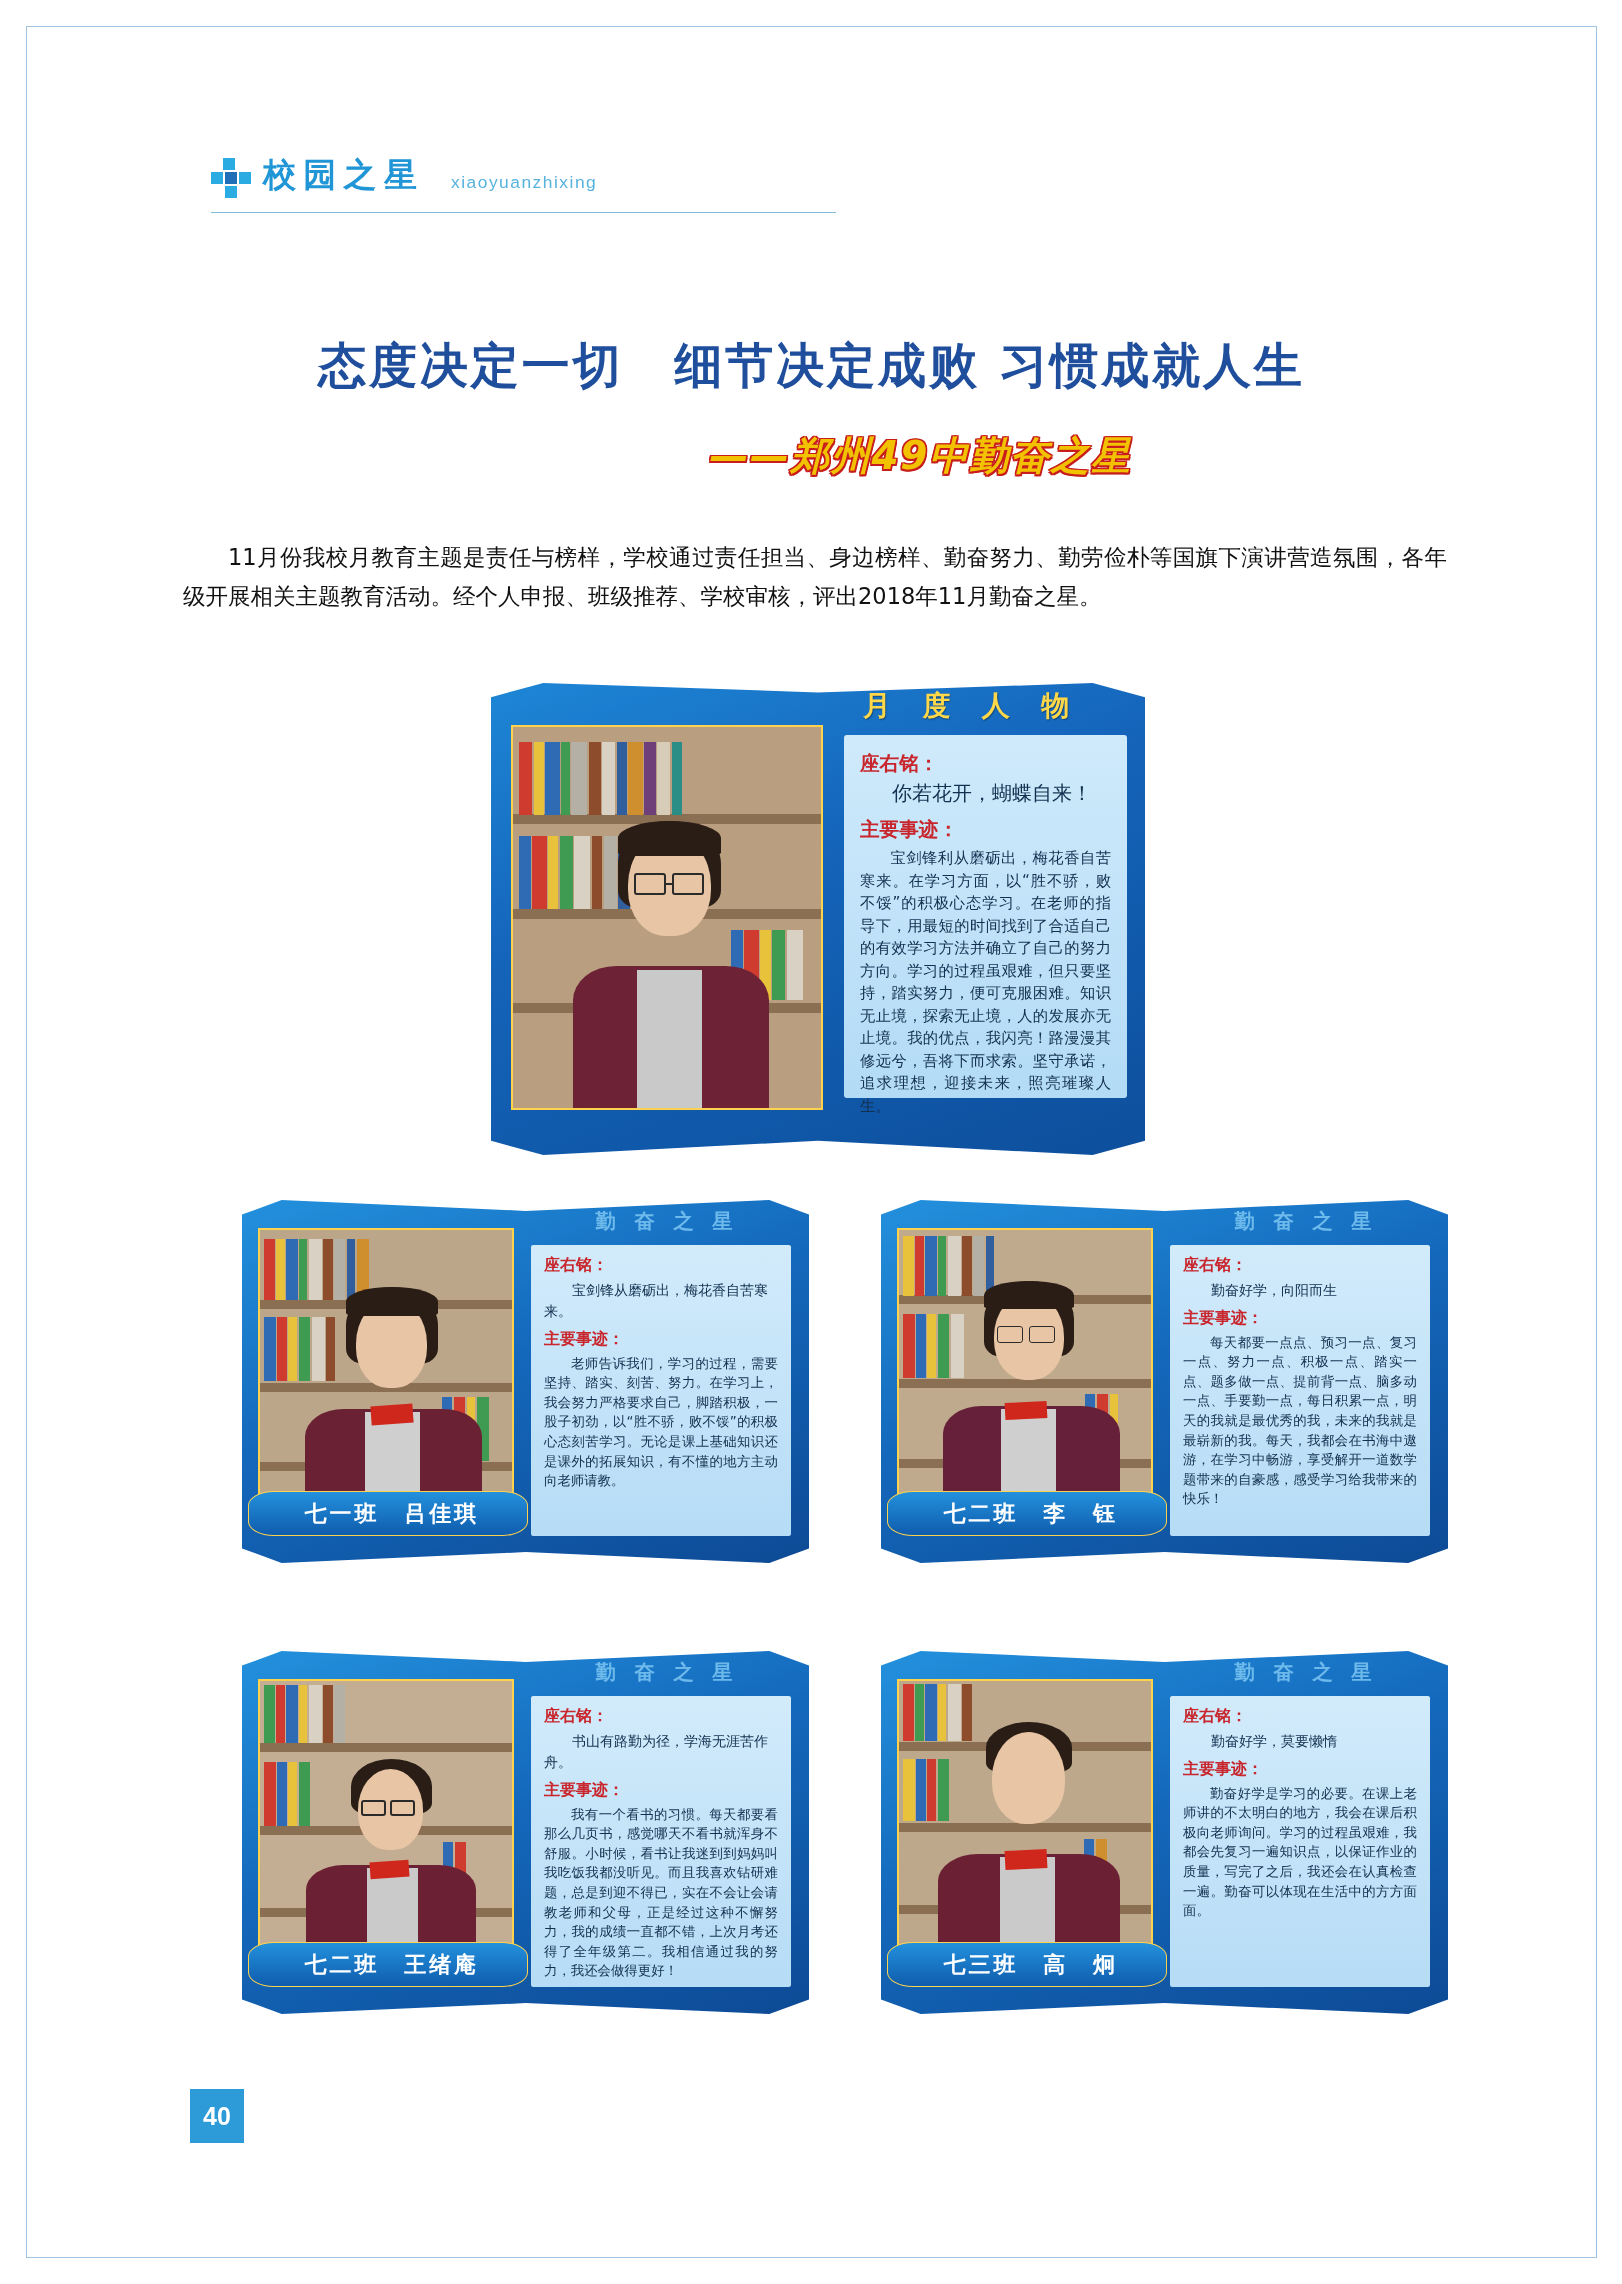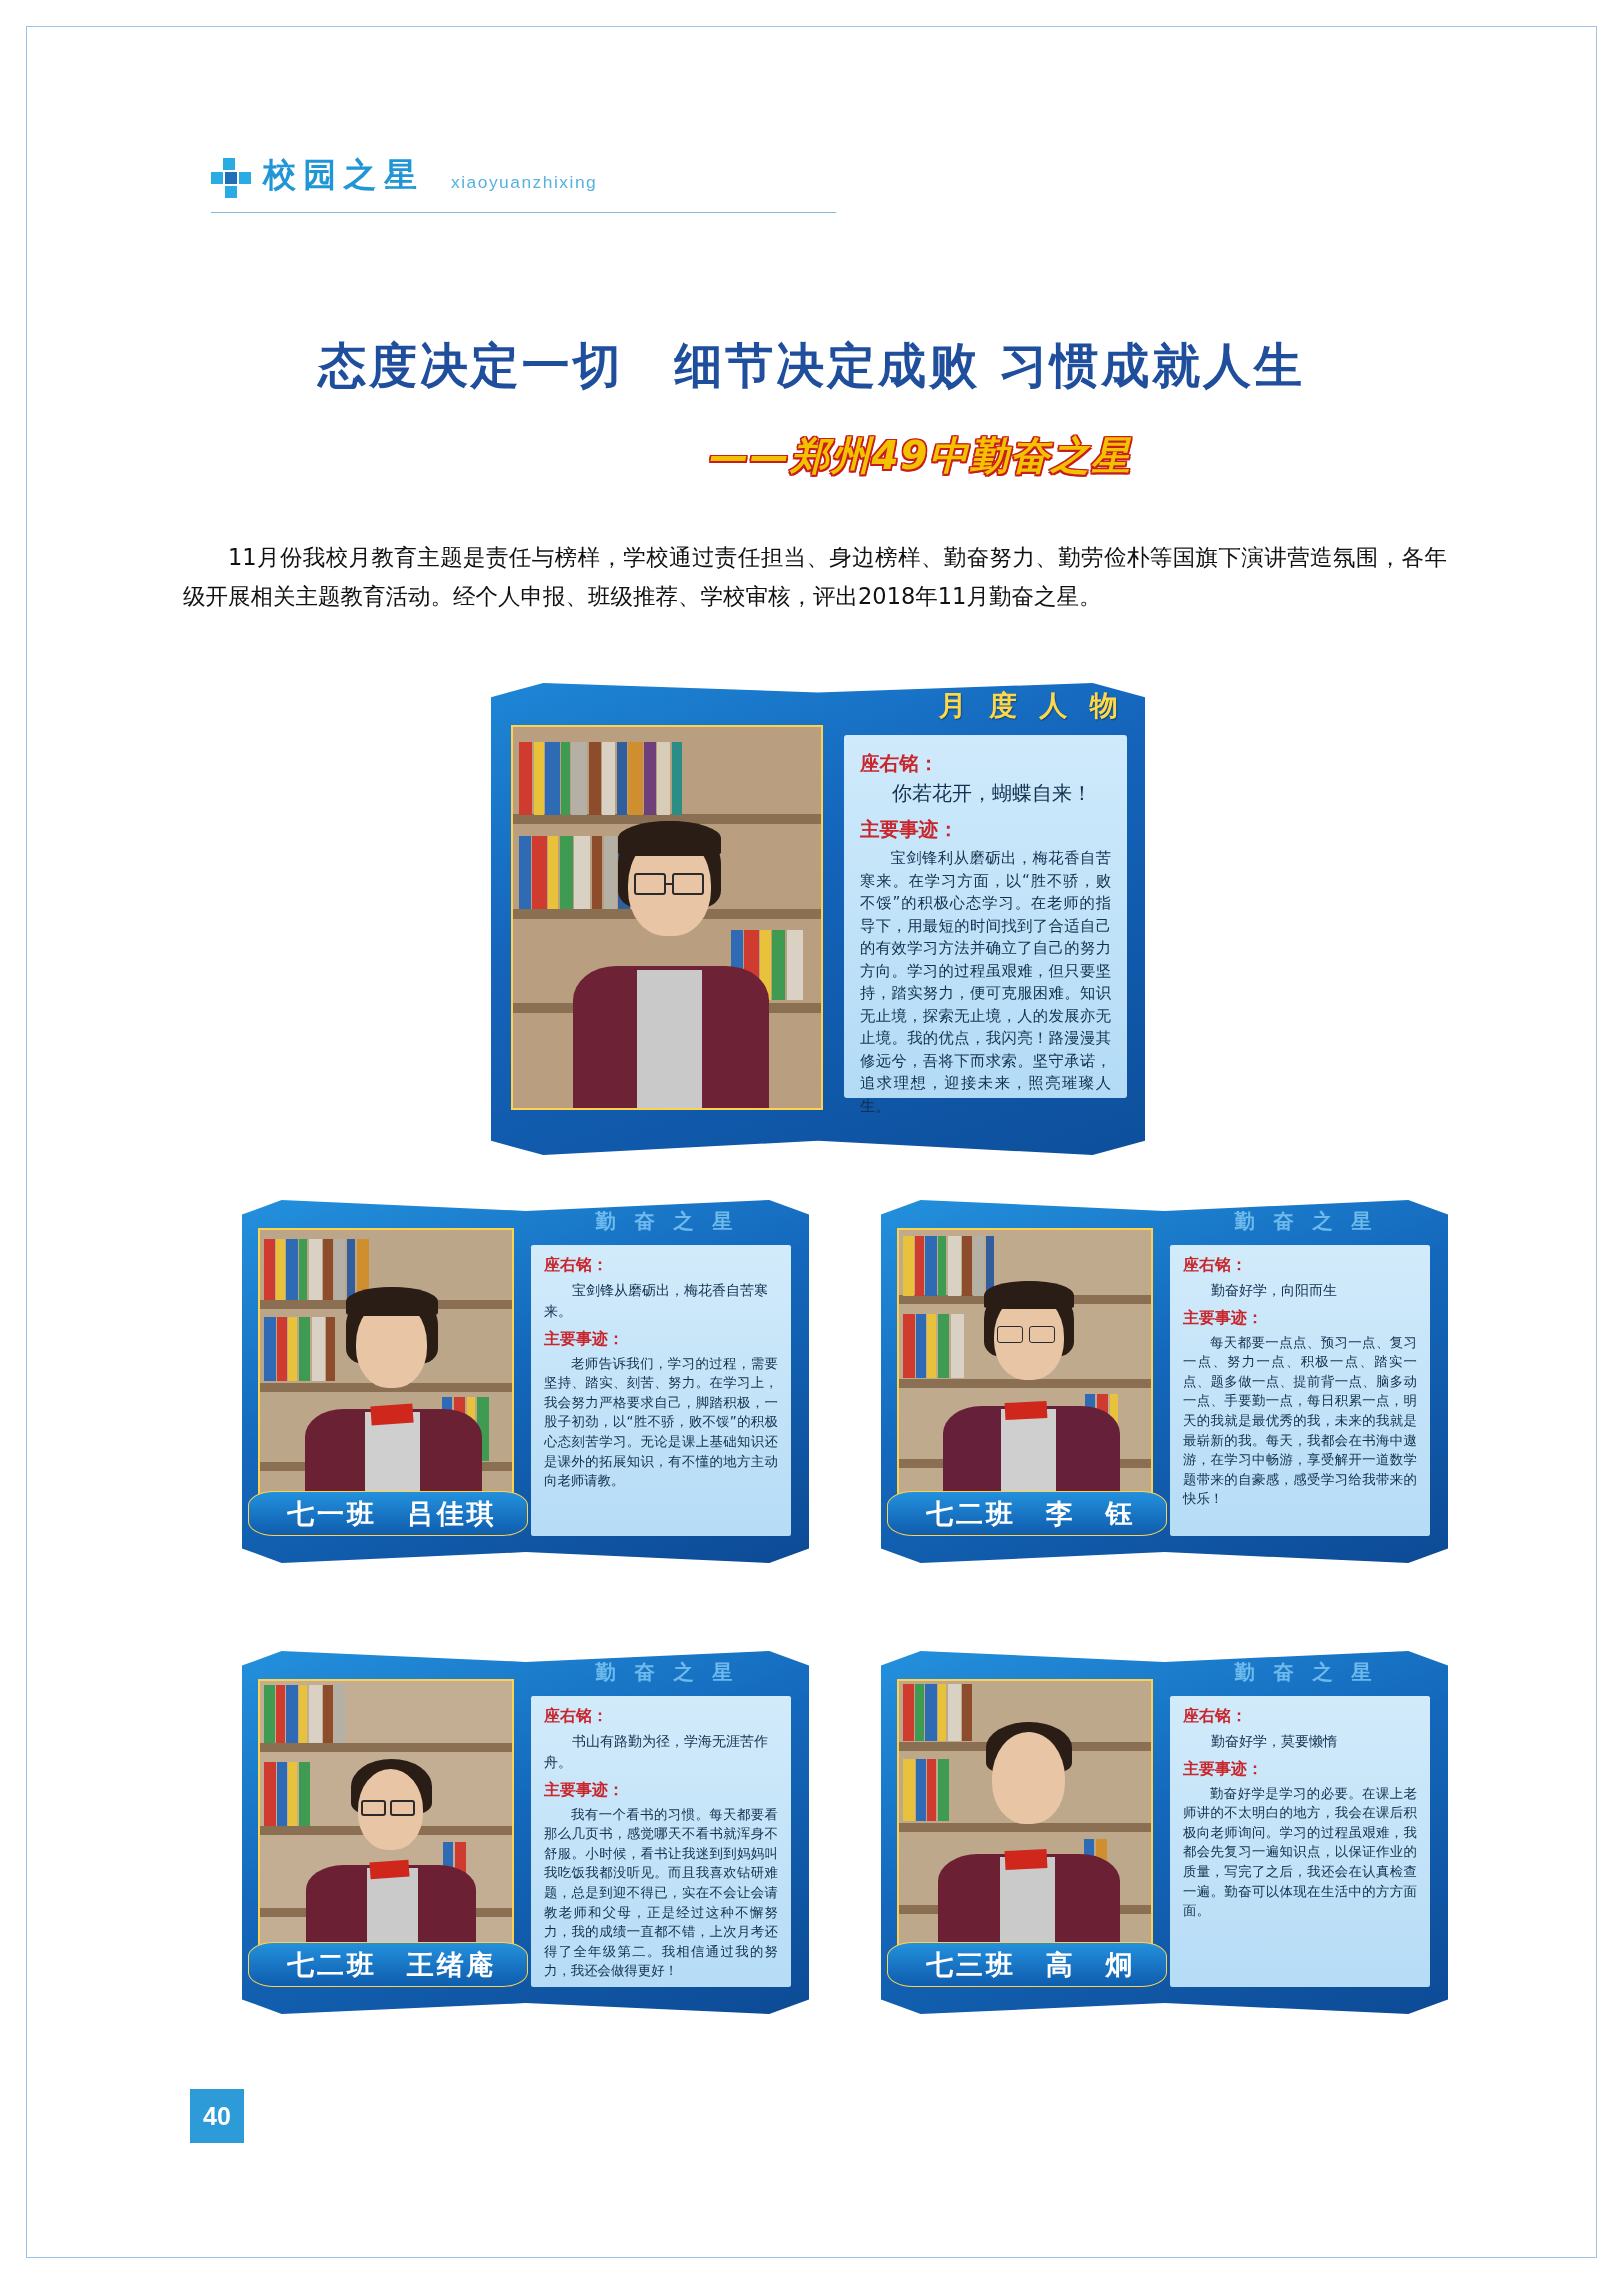--- a/index.html
+++ b/index.html
@@ -156,22 +156,22 @@
     color:#0c2b52;
   }
   .feature .monthly-label {
     position:absolute;
     left: 372px; top: 4.4px;
     width: 262px; height: 42px;
     color:#ffd84a;
     font-size: 28px;
     font-weight:bold;
     letter-spacing: 7.3px;
-    text-align:right;
-    font-family: Liberation Sans, sans-serif;
+    text-align:left;
+    font-family: Liberation Mono, monospace;
     text-shadow: 0.7px 0.7px 1.5px rgba(0,0,0,.4);
   }
   .lbl {
     color:#c8262c;
     font-weight:bold;
     font-size: 19.6px;
     margin: 1.5px 0 4.4px;
     font-family: "DejaVu Sans", sans-serif;
   }
   .motto-text {
@@ -211,21 +211,21 @@
     background:#5a4a3a;
   }
   .card .ribbon {
     position:absolute;
     left: 5.8px; top: 291px;
     width: 280px; height: 45px;
     background: linear-gradient(180deg,#2391dd,#0f5cad);
     border: 1.5px solid #ffd24d;
     border-radius: 26px / 14.5px;
     color:#fff;
-    font-size: 27px;
+    font-size: 22px;
     font-weight:bold;
     letter-spacing: 2.9px;
     display:flex; align-items:center; justify-content:center;
     font-family: "DejaVu Sans", sans-serif;
     padding-left: 8px;
   }
   .card .panel {
     position:absolute;
     left: 289px; top: 45px;
     width: 260px; height: 291px;

